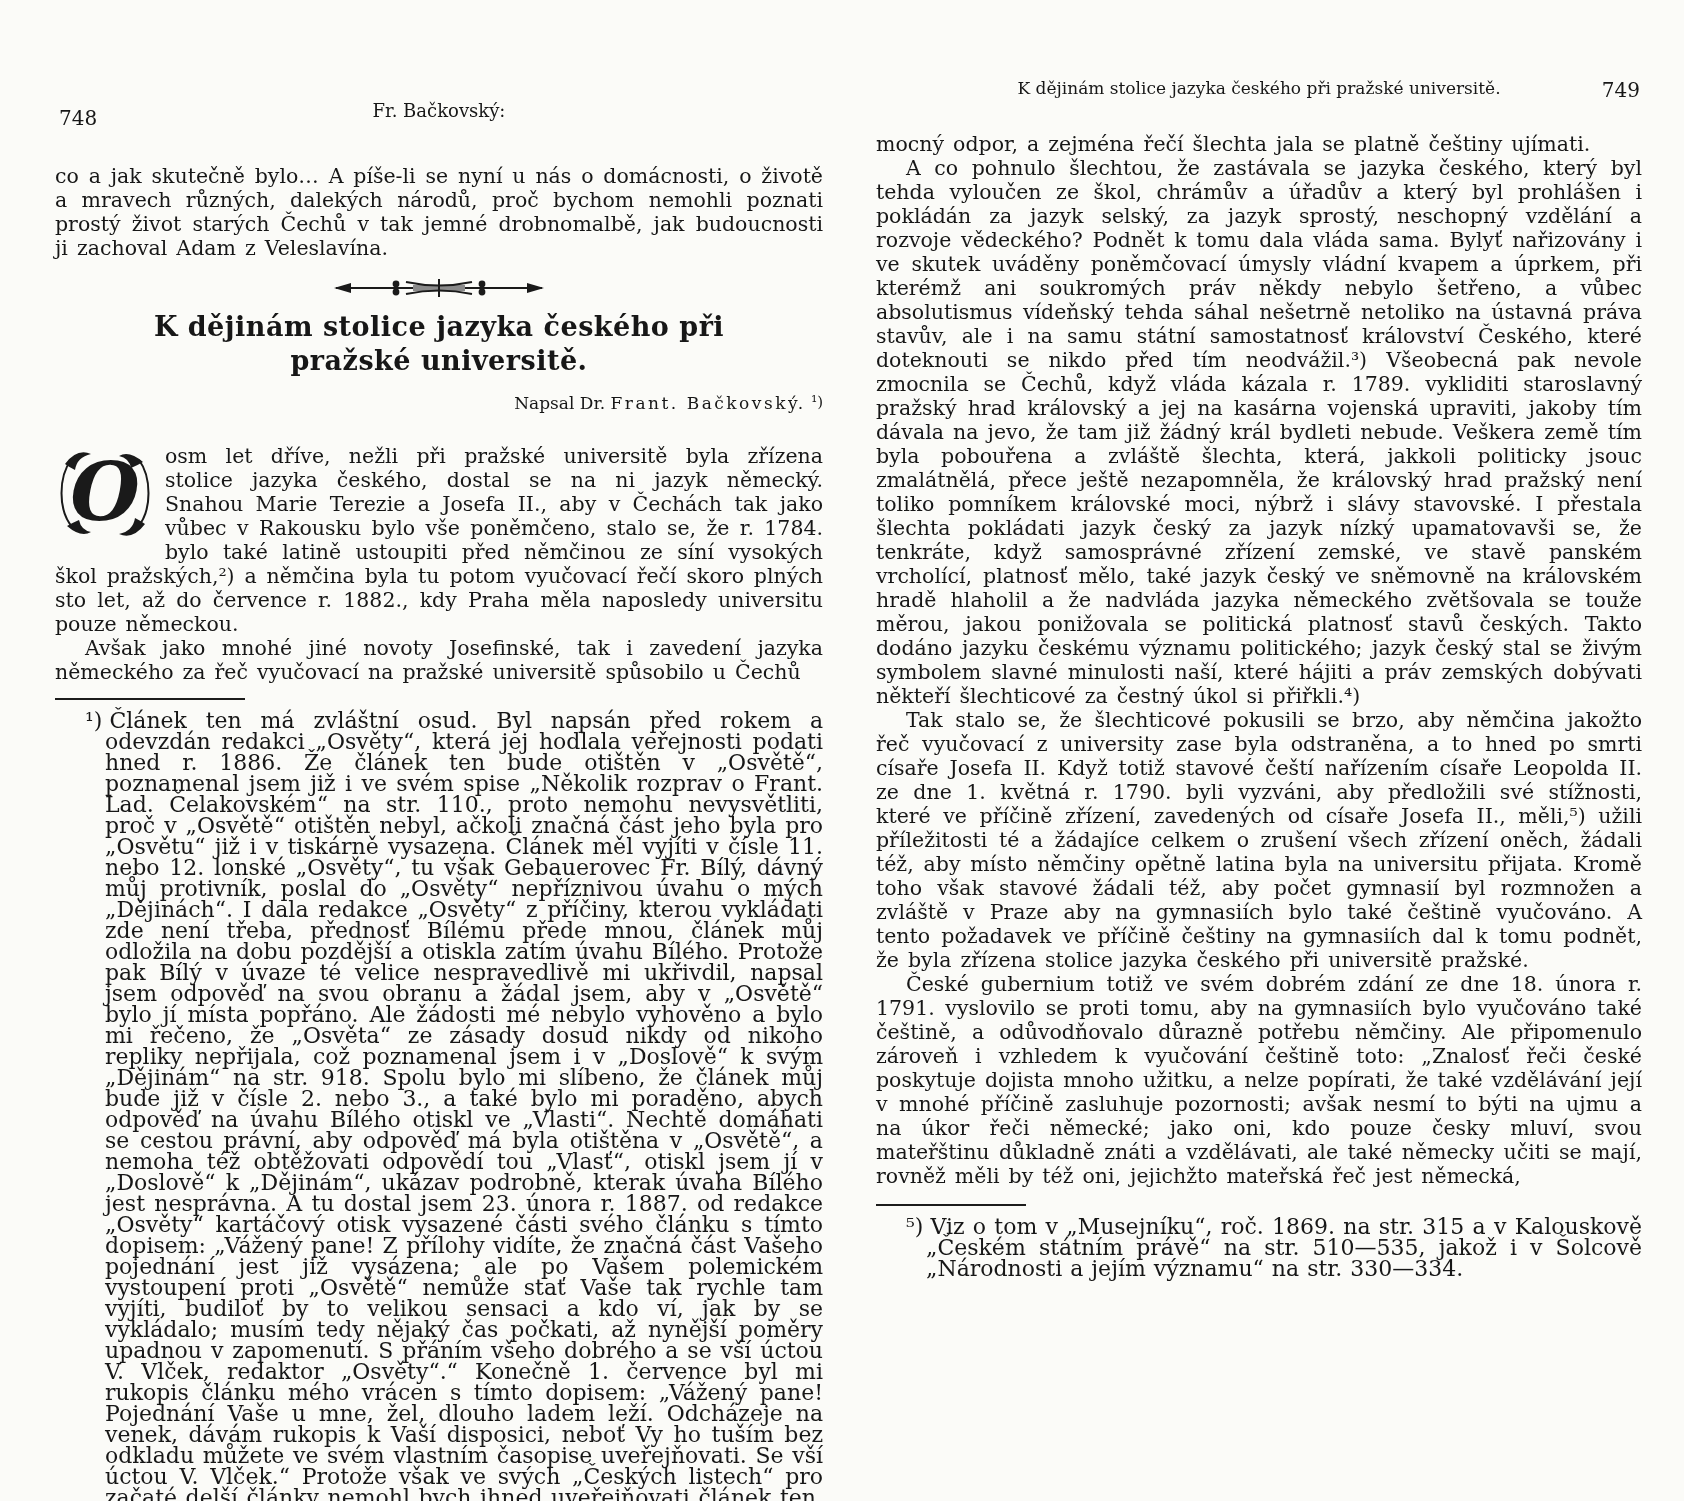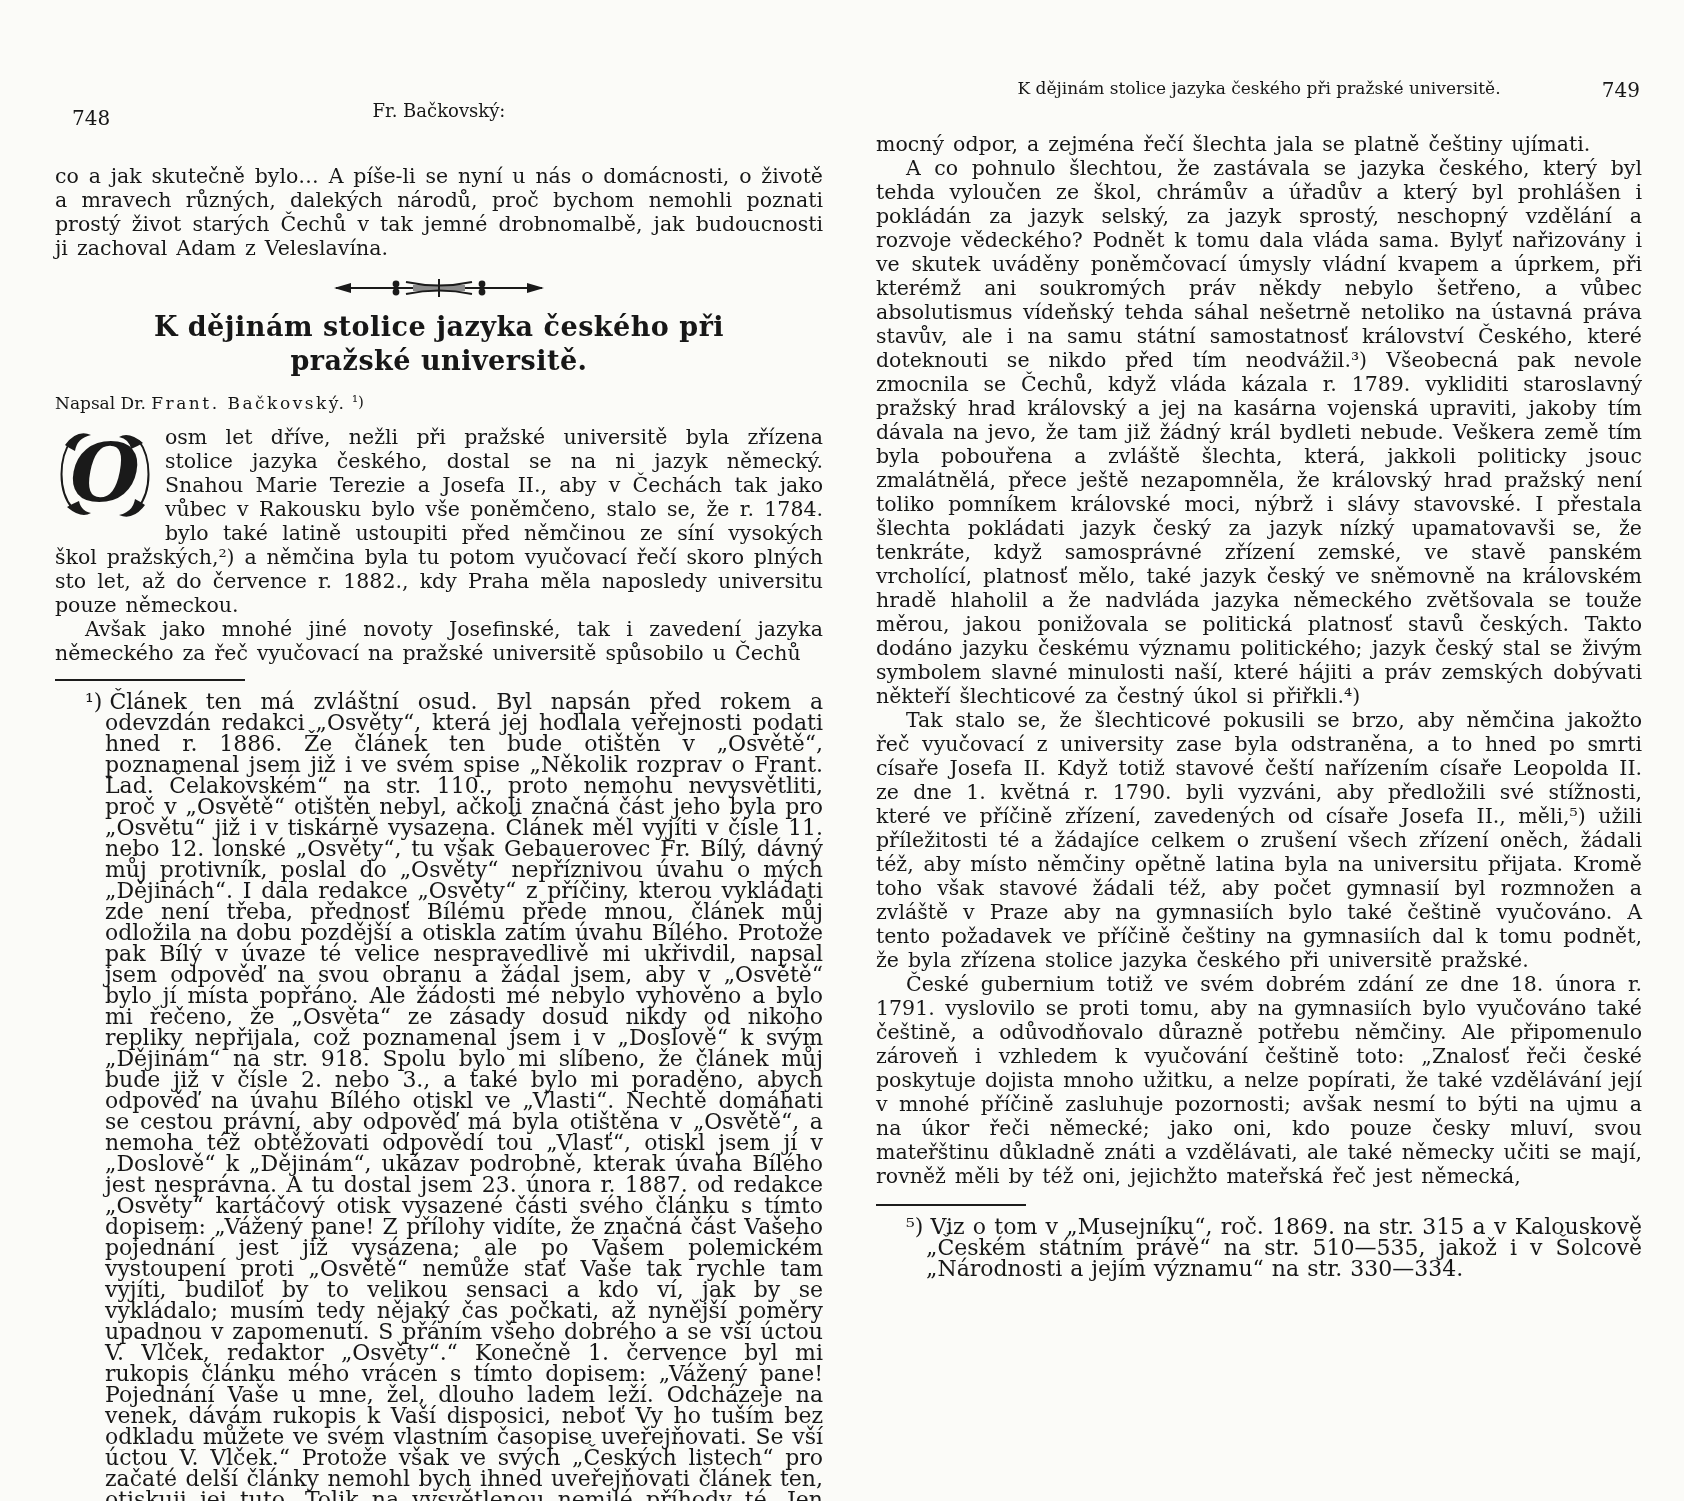--- a/index.html
+++ b/index.html
@@ -11,40 +11,40 @@
     font-family: "DejaVu Serif", "Liberation Serif", serif;
     position: relative;
     overflow: hidden;
   }
   .page { position: absolute; }
   #page-left  { left: 55px;  top: 98px;  width: 768px; }
   #page-right { left: 876px; top: 78px;  width: 766px; }
 
   .pg-header { position: relative; height: 36px; }
   .pg-num { font-size: 20px; position: absolute; top: 8px; text-align: center; }
-  #page-left  .pg-num { left: 17px; }
+  #page-left  .pg-num { left: 4px; }
   #page-right .pg-num { right: 2px; top: 0px; }
   .running-head { text-align: center; font-size: 18px; padding-top: 2px; }
   #page-right .running-head { font-size: 17px; padding-top: 0; }
 
   .body-text {
     font-size: 20.5px; line-height: 24px;
     text-align: justify; word-spacing: 2.5px;
     margin: 0;
   }
   .para-indent { text-indent: 30px; }
   .intro { margin-top: 30px; }
 
   .divider { text-align: center; margin: 16px 0 4px 0; height: 24px; }
   .title {
     font-size: 27px; font-weight: bold; text-align: center;
     line-height: 34px; margin: 10px auto 0 auto; letter-spacing: 0.5px;
     width: 700px;
   }
-  .byline { text-align: left; font-size: 17px; margin-top: 15px; margin-bottom: 12px; }
+  .byline { text-align: right; font-size: 17px; margin-top: 15px; margin-bottom: 31px; }
   .byline .name { letter-spacing: 2.5px; }
   .byline .note-ref { vertical-align: 2px; font-size: 15px; }
 
   .dropcap-wrap { float: left; width: 100px; height: 96px; margin: 2px 10px 0 0; }
 
   .fn-rule { border: none; border-top: 2px solid #1c1c1c; width: 190px; margin: 14px 0 10px 0; }
   #page-right .fn-rule { width: 150px; margin-top: 16px; }
 
   .footnote {
     font-size: 22px; line-height: 21px; text-align: justify;

